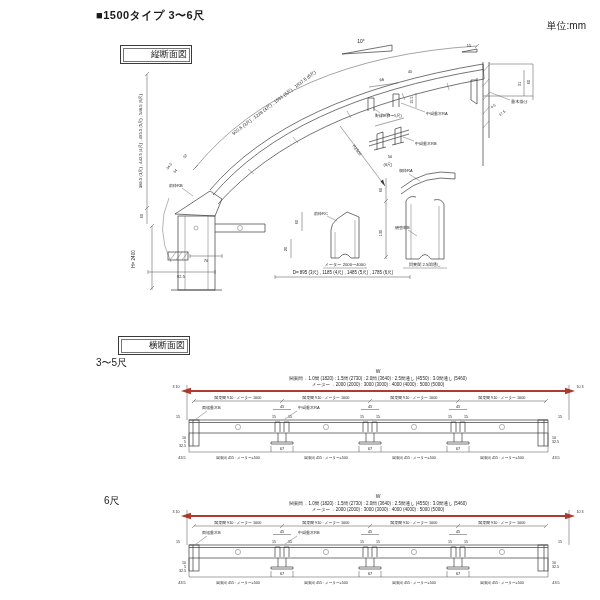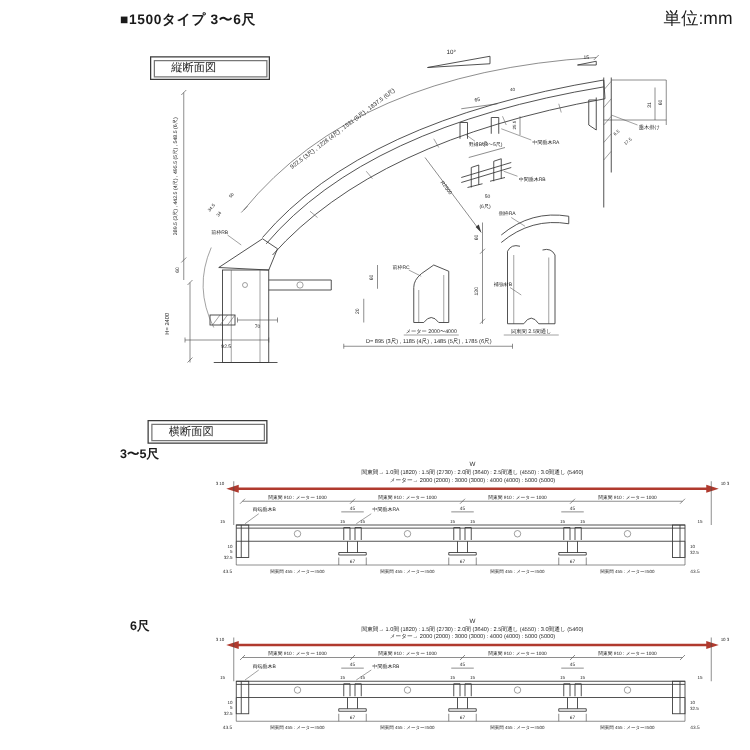--- a/index.html
+++ b/index.html
@@ -1,24 +1,24 @@
 <!DOCTYPE html>
 <html><head>
 <meta charset="utf-8">
 <style>
   html,body{margin:0;padding:0;}
   body{width:600px;height:600px;background:#fff;position:relative;overflow:hidden;
        font-family:"Liberation Sans","DejaVu Sans",sans-serif;color:#1a1a1a;}
   .abs{position:absolute;}
   .page-title{left:96px;top:8px;font-size:11px;font-weight:bold;letter-spacing:.5px;}
-  .unit{right:14px;top:6px;font-size:14px;}
-  .sec-box{border:1px solid #3a3a3a;font-size:9px;text-align:left;padding:2px 16px;width:62px;
+  .unit{right:14px;top:19px;font-size:10px;}
+  .sec-box{border:1px solid #3a3a3a;font-size:9px;text-align:right;padding:2px 4px;width:62px;
            position:absolute;background:#fff;}
   .sec-box::after{content:"";position:absolute;inset:1.5px;border:.5px solid #777;pointer-events:none;}
-  .variant-label{font-size:10px;font-weight:bold;}
+  .variant-label{font-size:10px;font-weight:normal;}
   svg{position:absolute;overflow:visible;}
   svg text{fill:#1f1f1f;font-family:"Liberation Sans","DejaVu Sans",sans-serif;}
   .ln{stroke:#3a3a3a;stroke-width:.7;fill:none;}
   .thin{stroke:#5a5a5a;stroke-width:.45;fill:none;}
   .dim{stroke:#4a4a4a;stroke-width:.5;fill:none;}
   .t36{font-size:3.6px;} .t38{font-size:3.8px;} .t4{font-size:4px;}
   .t42{font-size:4.2px;} .t45{font-size:4.5px;} .t46{font-size:4.6px;} .t5{font-size:5px;}
   .mid{text-anchor:middle;}
 </style>
 </head>

